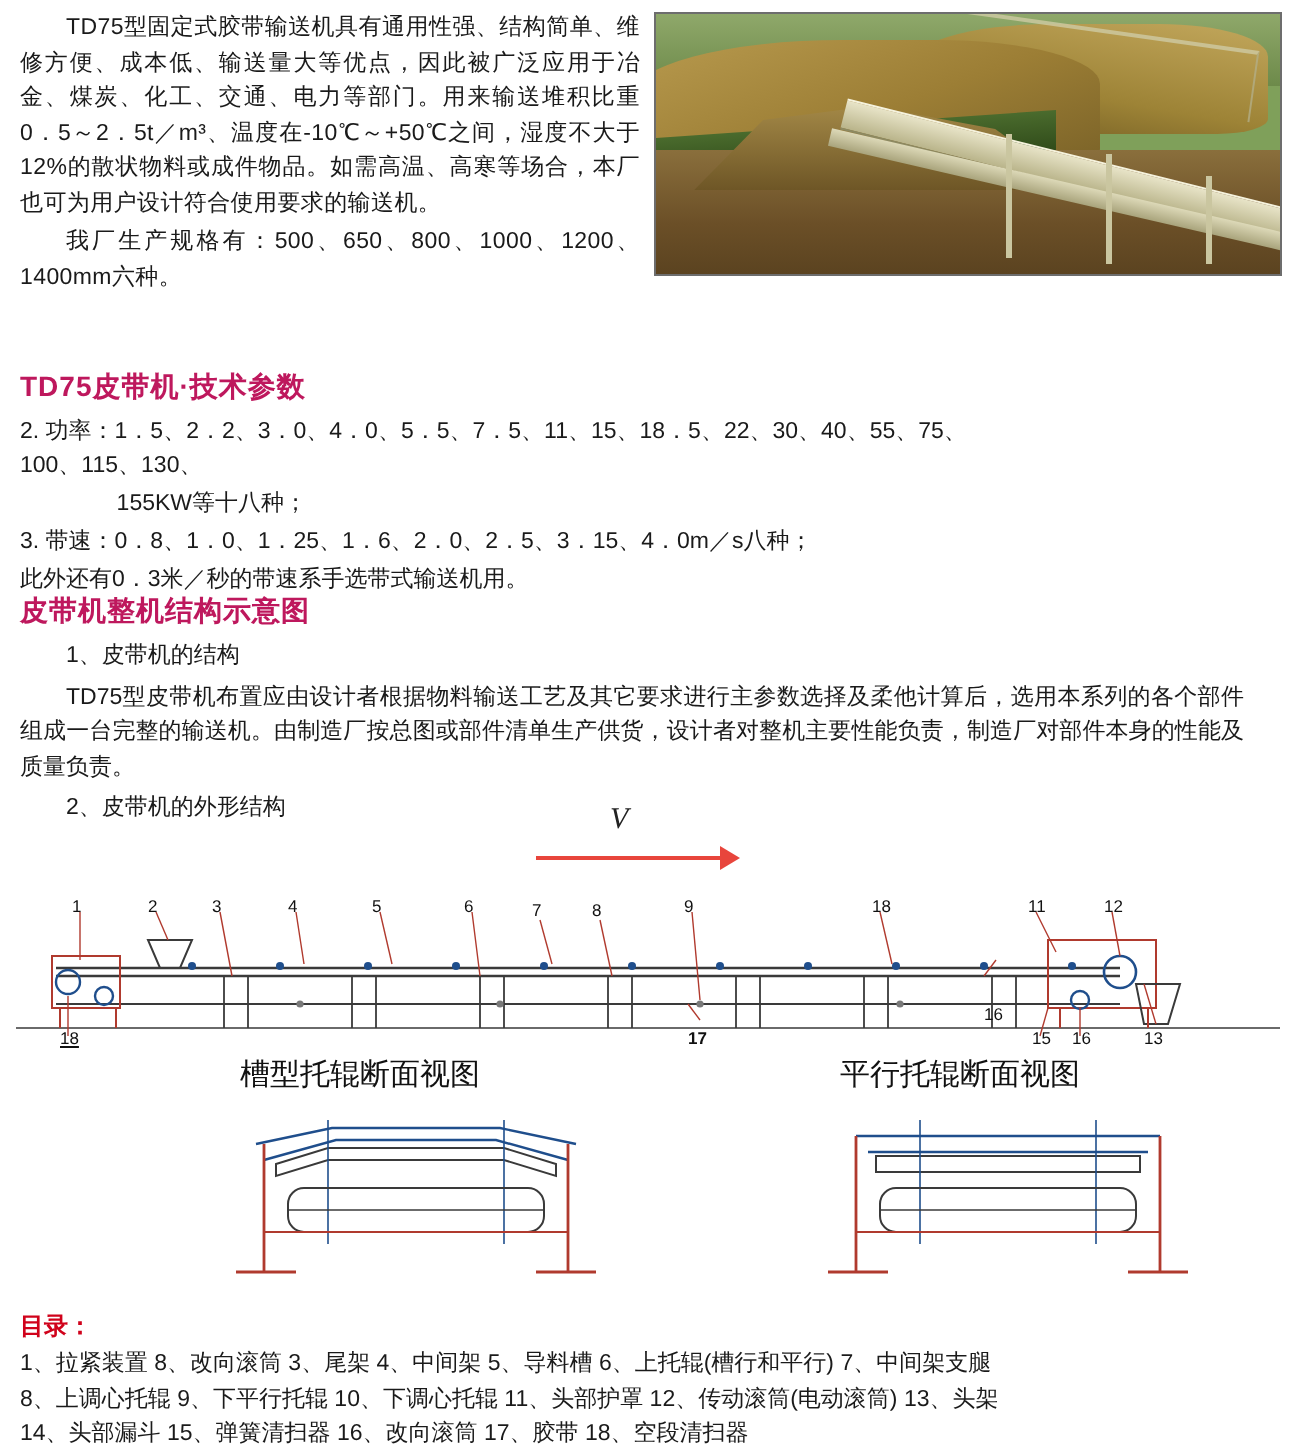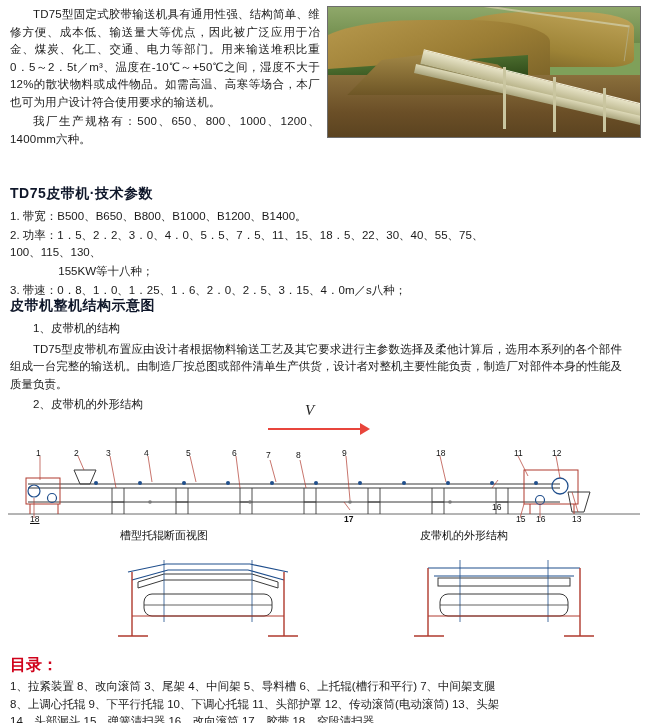--- a/index.html
+++ b/index.html
@@ -113,21 +113,21 @@
   .photo .leg {
     position: absolute;
     background: #cac6a0;
     width: 3px;
   }
 
   
   .sec-title {
     font-size: 14px;
     font-weight: bold;
-    color: #0f172a;
+    color: #be185d;
     letter-spacing: 0.5px;
   }
   .sec1 { position: absolute; left: 10px; top: 185px; }
   .sec2 { position: absolute; left: 10px; top: 297px; }
 
   .param-list {
     position: absolute;
     left: 10px;
     top: 208px;
     width: 500px;
@@ -185,38 +185,38 @@
     width: 0; height: 0;
     border-left: 10px solid #e8453c;
     border-top: 6px solid transparent;
     border-bottom: 6px solid transparent;
   }
 
   .conv-svg { position: absolute; left: 0; top: 36px; }
 
   .cap {
     position: absolute;
-    font-size: 11px;
+    font-size: 15px;
     color: #111;
   }
   .cap-left { left: 120px; top: 128px; }
   .cap-right { left: 420px; top: 128px; }
 
   .roller-svg-left { position: absolute; left: 108px; top: 146px; }
   .roller-svg-right { position: absolute; left: 404px; top: 146px; }
 
   
   .legend {
     position: absolute;
     left: 10px;
     top: 655px;
     width: 630px;
   }
   .legend-title {
-    font-size: 16px;
+    font-size: 12px;
     font-weight: bold;
     color: #d0021b;
     margin-bottom: 2px;
   }
   .legend p {
     margin: 0 0 1px 0;
     font-size: 11.5px;
     line-height: 16.5px;
   }
 
@@ -247,24 +247,24 @@
     <div class="truss"></div>
     <div class="conveyor"></div>
     <div class="conveyor2"></div>
     <div class="leg" style="left:56%; top:46%; height:48%;"></div>
     <div class="leg" style="left:72%; top:54%; height:42%;"></div>
     <div class="leg" style="left:88%; top:62%; height:34%;"></div>
   </div>
 
   <div class="sec-title sec1">TD75皮带机·技术参数</div>
   <div class="param-list">
-    <p>1. 带宽：B500、B650、B800、B1000、B1200、B1400。</p>
     <p>2. 功率：1．5、2．2、3．0、4．0、5．5、7．5、11、15、18．5、22、30、40、55、75、100、115、130、</p>
     <p class="sub">155KW等十八种；</p>
     <p>3. 带速：0．8、1．0、1．25、1．6、2．0、2．5、3．15、4．0m／s八种；</p>
+    <p>此外还有0．3米／秒的带速系手选带式输送机用。</p>
   </div>
 
   <div class="sec-title sec2">皮带机整机结构示意图</div>
   <div class="struct-text">
     <p class="li-indent">1、皮带机的结构</p>
     <p class="li-indent">TD75型皮带机布置应由设计者根据物料输送工艺及其它要求进行主参数选择及柔他计算后，选用本系列的各个部件组成一台完整的输送机。由制造厂按总图或部件清单生产供货，设计者对整机主要性能负责，制造厂对部件本身的性能及质量负责。</p>
     <p class="li-indent">2、皮带机的外形结构</p>
   </div>
 
   <div class="diagram">
@@ -361,21 +361,21 @@
     <span class="num" style="left:514px; top:48px;">11</span>
     <span class="num" style="left:552px; top:48px;">12</span>
     <span class="num" style="left:572px; top:114px;">13</span>
     <span class="num" style="left:536px; top:114px;">16</span>
     <span class="num" style="left:516px; top:114px;">15</span>
     <span class="num" style="left:492px; top:102px;">16</span>
     <span class="num" style="left:344px; top:114px;font-weight:bold;">17</span>
     <span class="num" style="left:30px; top:114px;text-decoration:underline;">18</span>
 
     <div class="cap cap-left">槽型托辊断面视图</div>
-    <div class="cap cap-right">皮带机的外形结构</div>
+    <div class="cap cap-right">平行托辊断面视图</div>
 
     <svg class="roller-svg-left" width="200" height="100" viewBox="0 0 200 100">
       <path d="M20 26 L58 18 L142 18 L180 26" fill="none" stroke="#1f4e8c" stroke-width="1.2"></path>
       <path d="M24 34 L60 24 L140 24 L176 34" fill="none" stroke="#1f4e8c" stroke-width="1.2"></path>
       <path d="M30 36 L56 28 L144 28 L170 36 L170 42 L144 34 L56 34 L30 42 Z" fill="none" stroke="#3a3a3a" stroke-width="1"></path>
       <line x1="56" y1="14" x2="56" y2="76" stroke="#1f4e8c" stroke-width="0.8"></line>
       <line x1="144" y1="14" x2="144" y2="76" stroke="#1f4e8c" stroke-width="0.8"></line>
       <rect x="36" y="48" width="128" height="22" rx="8" fill="none" stroke="#3a3a3a" stroke-width="1"></rect>
       <line x1="36" y1="59" x2="164" y2="59" stroke="#3a3a3a" stroke-width="0.8"></line>
       <path d="M24 26 L24 90 M176 26 L176 90" stroke="#b03a2e" stroke-width="1.4" fill="none"></path>

